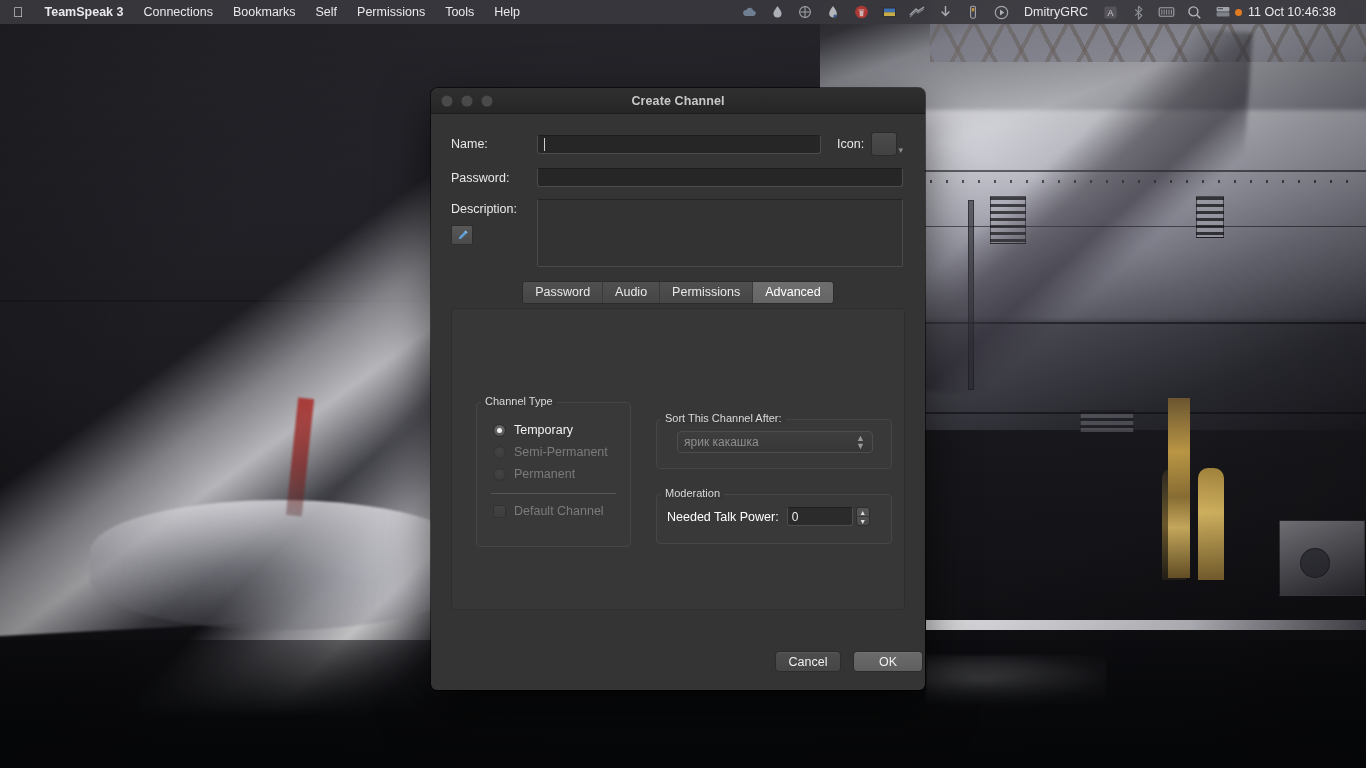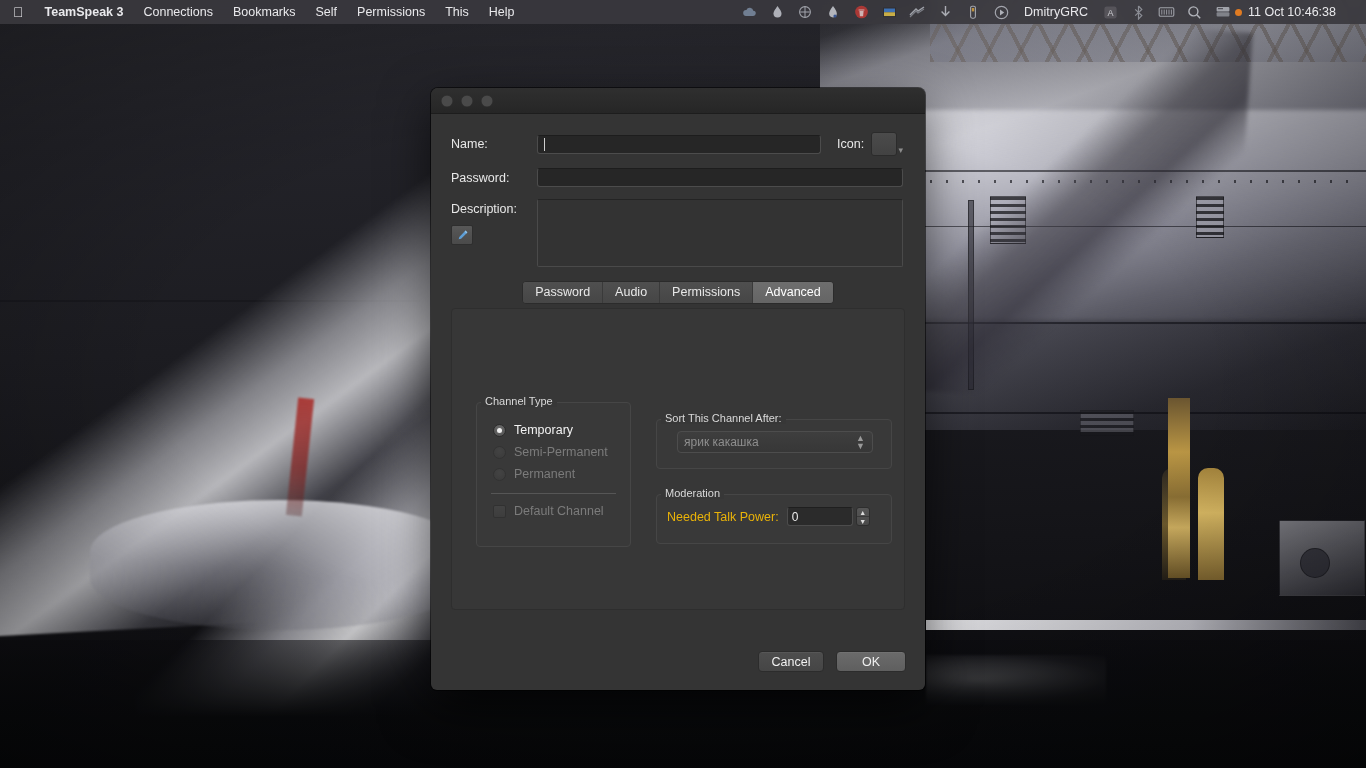--- a/index.html
+++ b/index.html
@@ -318,21 +318,21 @@
     font-size: 12px; color:#8e8e8e;
   }
   .combo .arrows {
     position:absolute; right: 7px; top: 2px;
     display:flex; flex-direction:column; line-height: 8px;
     font-size: 9px; color:#9a9a9a;
   }
   
   #grp-mod { left: 204px; top: 185px; width: 236px; height: 50px; }
   .mod-row { position:absolute; left: 10px; top: 12px; display:flex; align-items:center; }
-  .mod-lbl { font-size: 12.5px; color:#eab308; margin-right: 8px; }
+  .mod-lbl { font-size: 12.5px; color:#ffffff; margin-right: 8px; }
   .stepper-wrap { display:flex; align-items:stretch; }
   .stepper-field {
     width: 66px; height: 19px;
     background: #2b2b2b; border:1px solid #4c4c4c; border-top-color:#1f1f1f;
     border-radius: 3px; font-size: 12px; color:#ececec;
     padding: 0 4px; outline:none;
     font-family:"Liberation Sans", sans-serif;
   }
   .stepper-btns {
     width: 14px; margin-left: 3px;
@@ -342,21 +342,21 @@
     border:1px solid #2e2e2e;
   }
   .stepper-btns div {
     flex:1; display:flex; align-items:center; justify-content:center;
     font-size: 7px; color:#dcdcdc; line-height: 1;
   }
   .stepper-btns div:first-child { border-bottom:1px solid #3a3a3a; }
 
   
   .footer {
-    position:absolute; right: 19px; bottom: 18px;
+    position:absolute; right: 2px; bottom: 18px;
     display:flex; gap: 12px; margin-top: 12px;
   }
   .btn {
     min-width: 66px; height: 21px;
     border-radius: 4px;
     font-size: 12.5px; color:#f0f0f0;
     display:flex; align-items:center; justify-content:center;
     background: linear-gradient(180deg,#4e4e4e,#454545);
     border: 1px solid #2c2c2c;
     padding: 0 12px;
@@ -406,21 +406,21 @@
 </div>
 
 <div id="menubar">
   <div class="apple"></div>
 
   <div class="mi app">TeamSpeak 3</div>
   <div class="mi">Connections</div>
   <div class="mi">Bookmarks</div>
   <div class="mi">Self</div>
   <div class="mi">Permissions</div>
-  <div class="mi">This</div>
+  <div class="mi">Tools</div>
   <div class="mi">Help</div>
 
   <div class="menu-spacer"></div>
 
   <div class="statusicons">
     <div class="si">
       <svg width="15" height="11" viewBox="0 0 15 11">
           <path d="M4 9h7a2.6 2.6 0 0 0 .3-5.2A3.6 3.6 0 0 0 4.4 3 2.9 2.9 0 0 0 4 9z" fill="#7e8fa6"></path>
         </svg>
     </div>
@@ -516,20 +516,21 @@
 </div>
 
 <div id="dialog">
 
   <div id="titlebar">
     <div class="traffic">
       <div class="tl"></div>
       <div class="tl"></div>
       <div class="tl"></div>
     </div>
+    <div class="title">Create Channel</div>
   </div>
 
   <div id="dialog-body">
 
     <div class="row">
       <div class="lbl">Name:</div>
       <div class="name-wrap">
         <input class="tf tf-name" value="" style="">
         <span class="caret"></span>
       </div>

